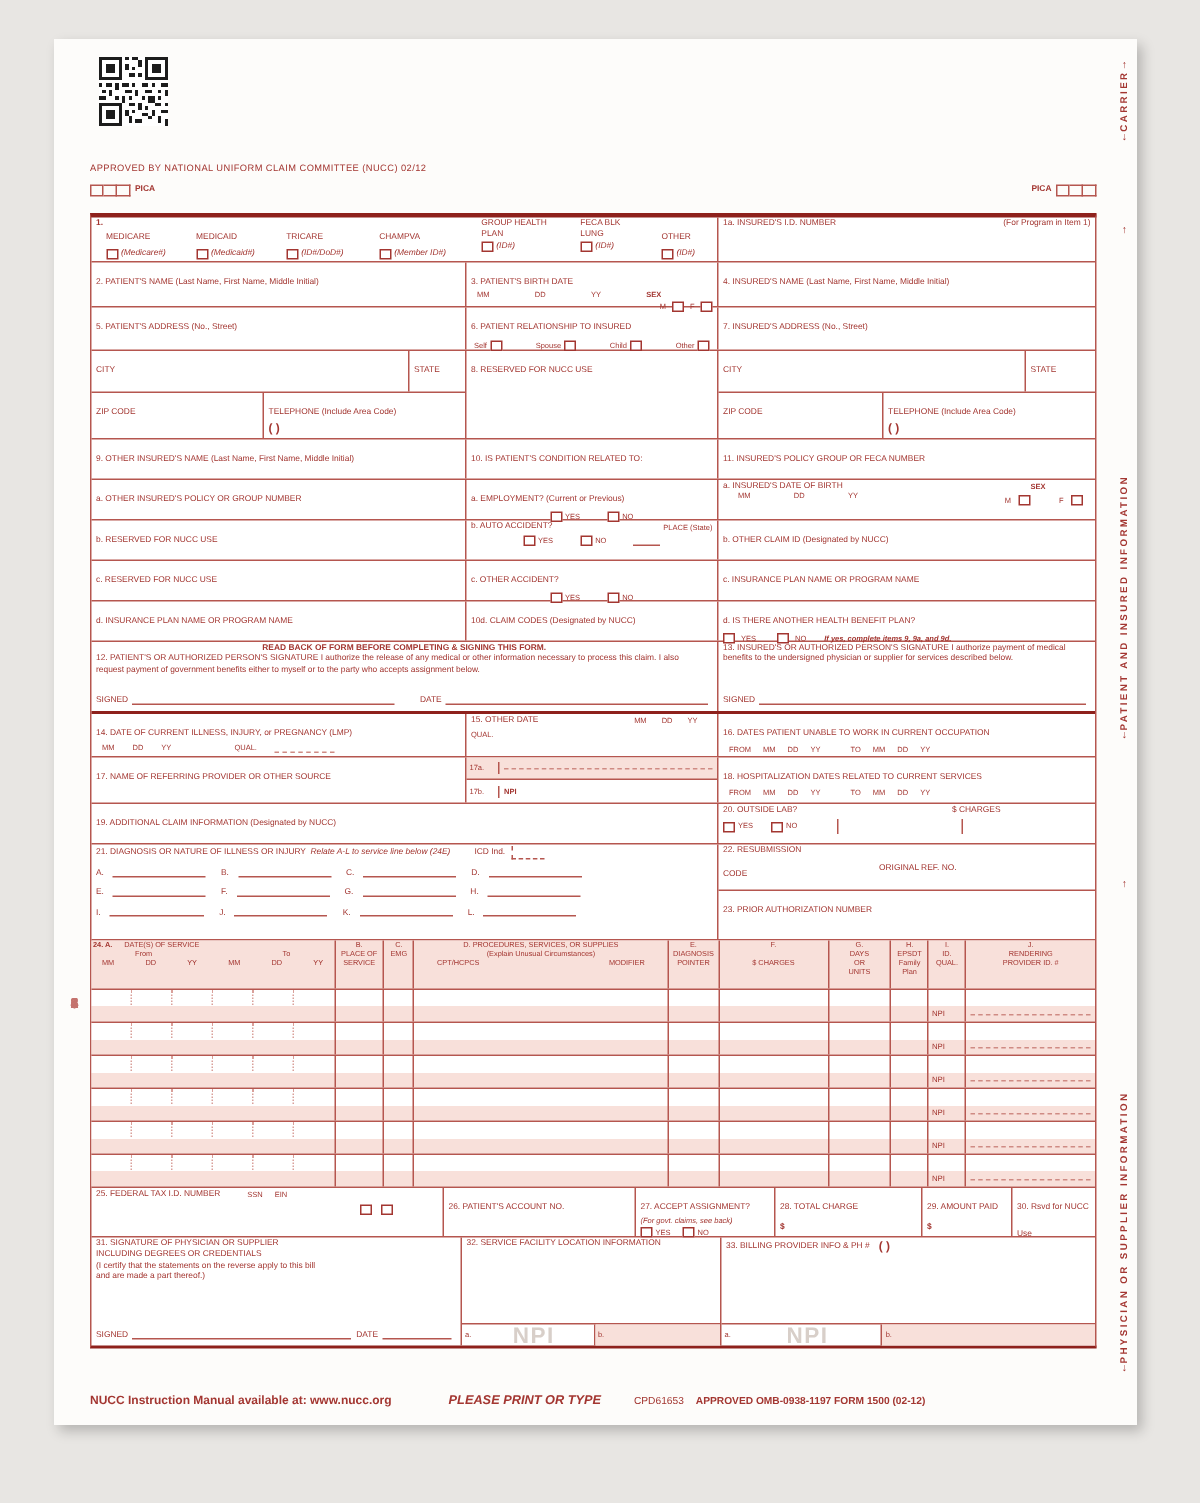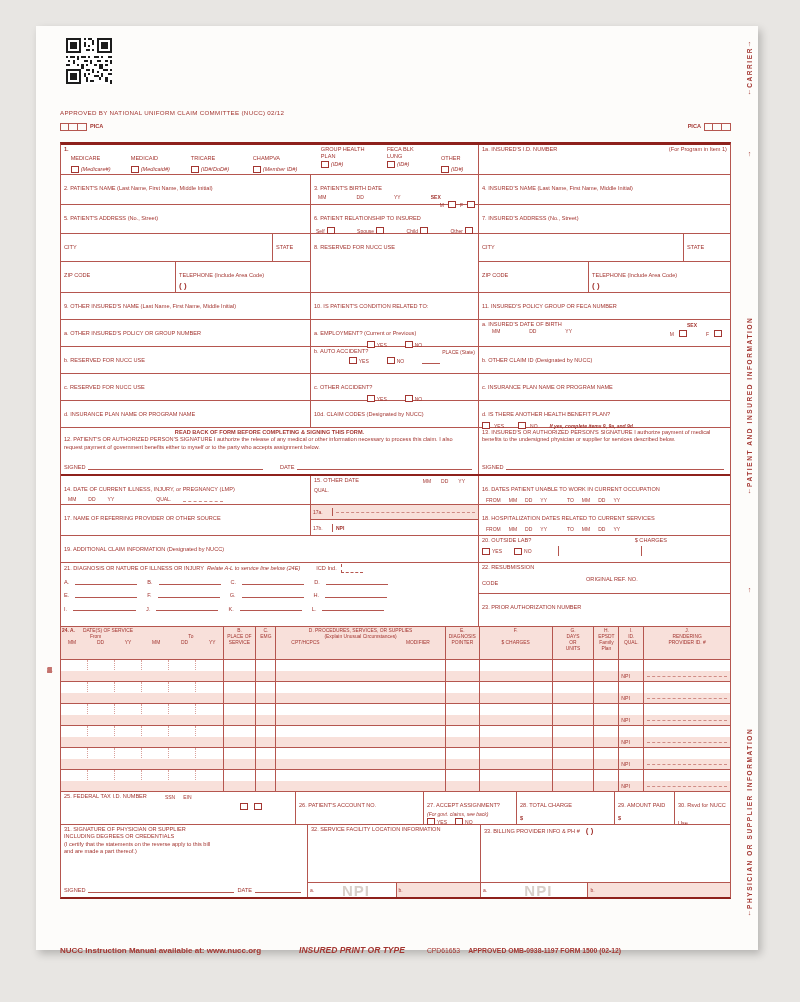--- a/index.html
+++ b/index.html
@@ -49,21 +49,21 @@
 .svcrow .sc{border-right:1px solid var(--line);position:relative;}
 .svcrow .sc.last{border-right:none;}
 .rn{position:absolute;left:-14px;top:4px;font-size:9.5px;color:var(--faded);font-weight:bold;}
 .npi-tag{position:absolute;left:2px;bottom:2px;font-size:5.2px;color:var(--ink);}
 .jdash{position:absolute;left:3px;right:3px;bottom:4px;border-top:1px dashed #cf8b84;}
 .ticks{display:flex;height:10px;}
 .ticks i{flex:1;border-right:1px dotted #d9a09a;}
 .ticks i:last-child{border-right:none;}
 .wm{font-size:15px;font-weight:bold;color:#d8cfc9;letter-spacing:1px;}
 .footer{position:absolute;left:24px;top:902px;width:671px;display:flex;
-        align-items:baseline;gap:8px;margin-top:17px;}
+        align-items:baseline;gap:8px;}
 .qr{position:absolute;left:30px;top:12px;}
 .strip{border-top:1px solid var(--line);height:15px;display:flex;align-items:center;position:relative;}
 .shadeband{background:var(--shade);}
 .mini{font-size:5px;color:var(--ink);}
 .ctr{text-align:center;}
 </style>
 </head>
 <body>
 
 <div class="paper">
@@ -823,21 +823,21 @@
           <span class="wm" style="flex:1;text-align:center;">NPI</span>
           <span style="width:1px;height:100%;background:var(--line);"></span>
           <span class="mini shadeband" style="flex:1.4;height:100%;display:flex;align-items:center;padding:0 2px;">b.</span>
         </div>
       </div>
     </div>
   </div>
 
   <div class="footer">
     <span style="font-size:8px;font-weight:bold;color:var(--ink);">NUCC Instruction Manual available at: www.nucc.org</span>
-    <span style="font-size:8.5px;font-weight:bold;font-style:italic;color:var(--ink);margin-left:30px;">INSURED PRINT OR TYPE</span>
+    <span style="font-size:8.5px;font-weight:bold;font-style:italic;color:var(--ink);margin-left:30px;">PLEASE PRINT OR TYPE</span>
     <span style="font-size:6.8px;color:var(--ink);margin-left:14px;">CPD61653</span>
     <span style="font-size:6.8px;font-weight:bold;color:var(--ink);">APPROVED OMB-0938-1197 FORM 1500 (02-12)</span>
   </div>
 
   <div class="vs" style="top:14px;height:100px;">
     <span class="ar">↑</span>
     <span class="t">CARRIER</span>
     <span class="ar">↓</span>
   </div>
   <div class="vs" style="top:124px;height:344px;">

